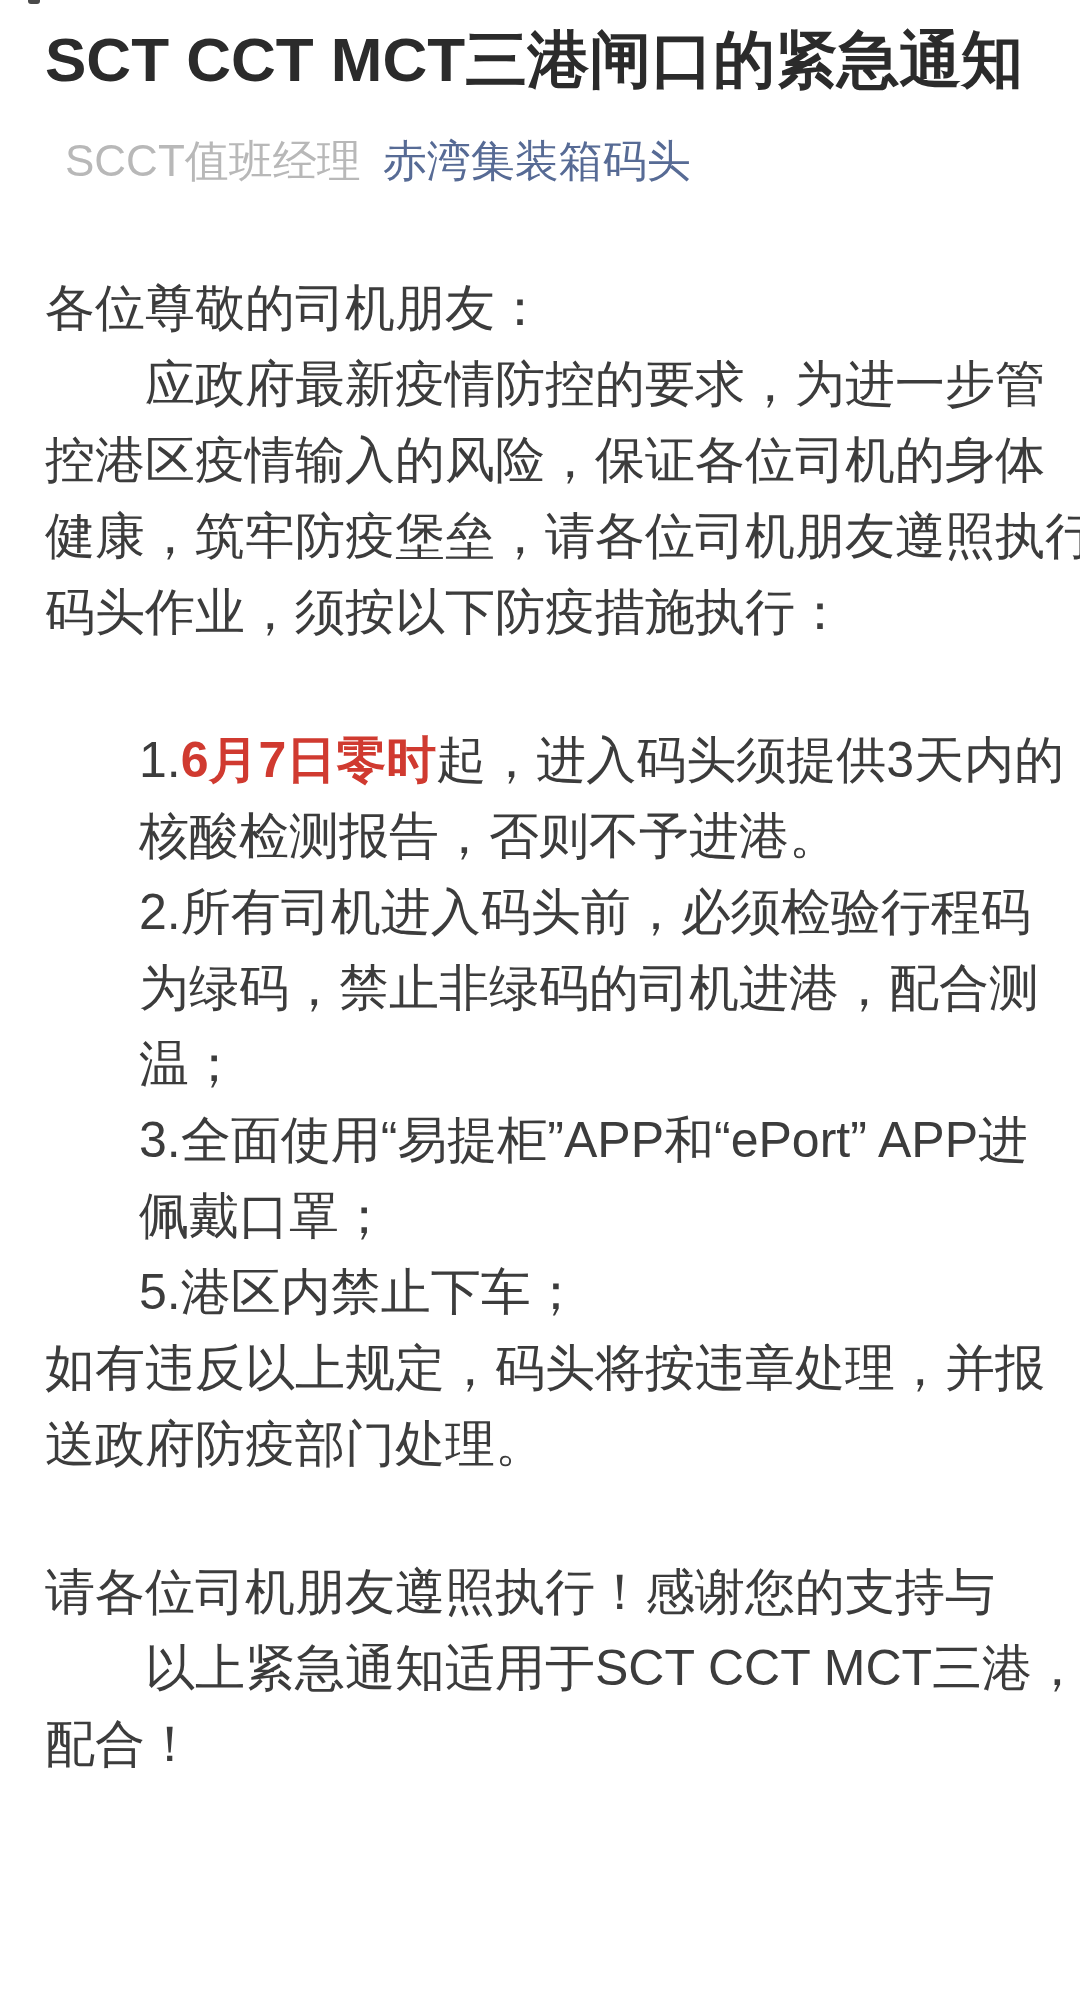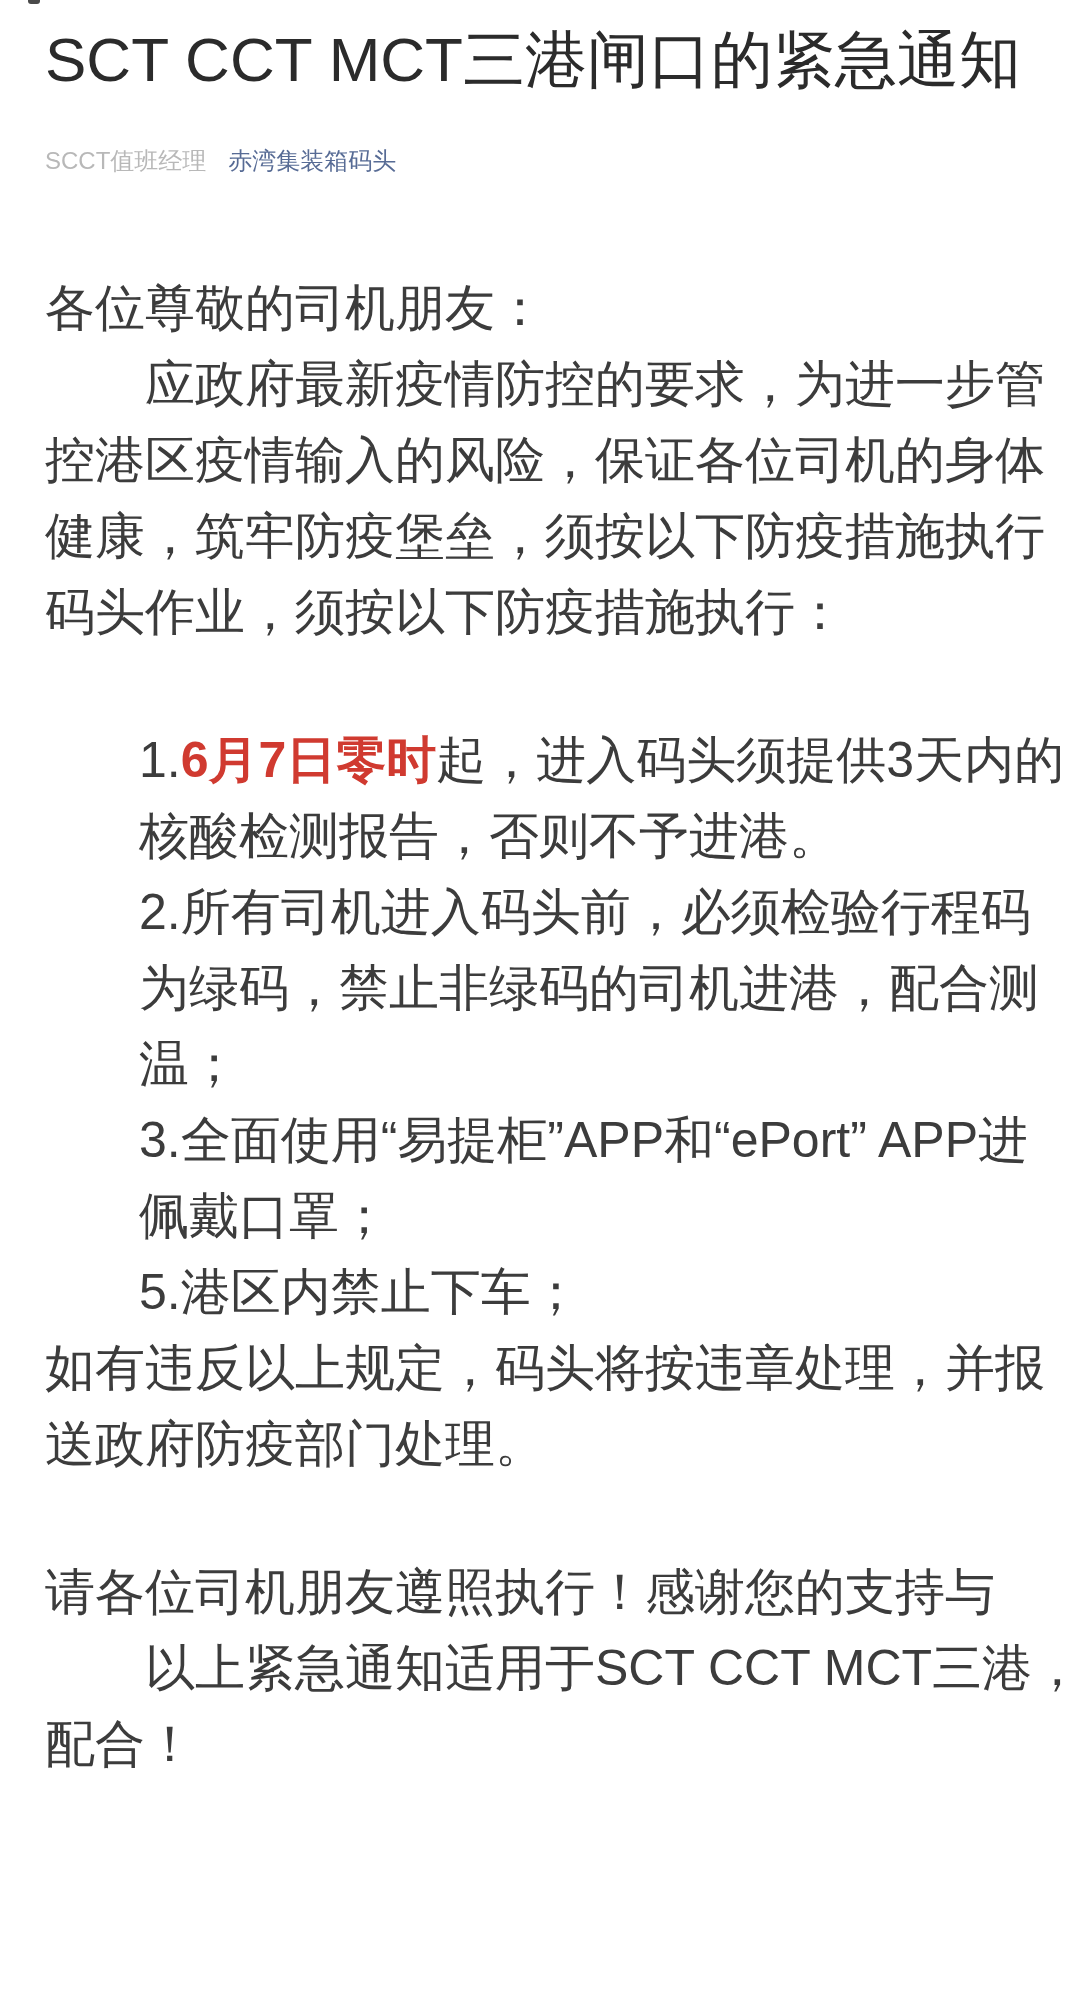--- a/index.html
+++ b/index.html
@@ -18,28 +18,29 @@
     width: 12px; height: 4px;
     background: #4a4a4a;
     border-radius: 0 0 3px 3px;
   }
   .article {
     padding: 24px 35px 0 45px;
   }
   .title {
     font-size: 62px;
     line-height: 72px;
-    font-weight: 400;
+    font-weight: 700;
     color: #2b2b2b;
     letter-spacing: 0px;
   }
   .byline {
     margin-top: 44px;
-    font-size: 24px;
+    font-size: 44px;
     line-height: 42px;
+    margin-left: 20px;
   }
   .byline .author {
     color: var(--author-gray, #b8b8b8);
     margin-right: 22px;
   }
   .byline .account {
     color: var(--link-blue, #576b95);
     cursor: pointer;
   }
   .content {
@@ -71,21 +72,21 @@
   <div class="byline">
     <span class="author">SCCT值班经理</span><span class="account">赤湾集装箱码头</span>
   </div>
 
   <div class="content">
 
     <div class="line">各位尊敬的司机朋友：</div>
 
     <div class="line indent">应政府最新疫情防控的要求，为进一步管</div>
     <div class="line">控港区疫情输入的风险，保证各位司机的身体</div>
-    <div class="line">健康，筑牢防疫堡垒，须按以下防疫措施执行</div>
+    <div class="line">健康，筑牢防疫堡垒，请各位司机朋友遵照执行</div>
     <div class="line">码头作业，须按以下防疫措施执行：</div>
 
     <div class="spacer"></div>
 
     <div class="line item-line"><span>1.</span><span class="red">6月7日零时</span><span>起，进入码头须提供3天内的</span></div>
     <div class="line item-line">核酸检测报告，否则不予进港。</div>
 
     <div class="line item-line">2.所有司机进入码头前，必须检验行程码</div>
     <div class="line item-line">为绿码，禁止非绿码的司机进港，配合测</div>
     <div class="line item-line">温；</div>

